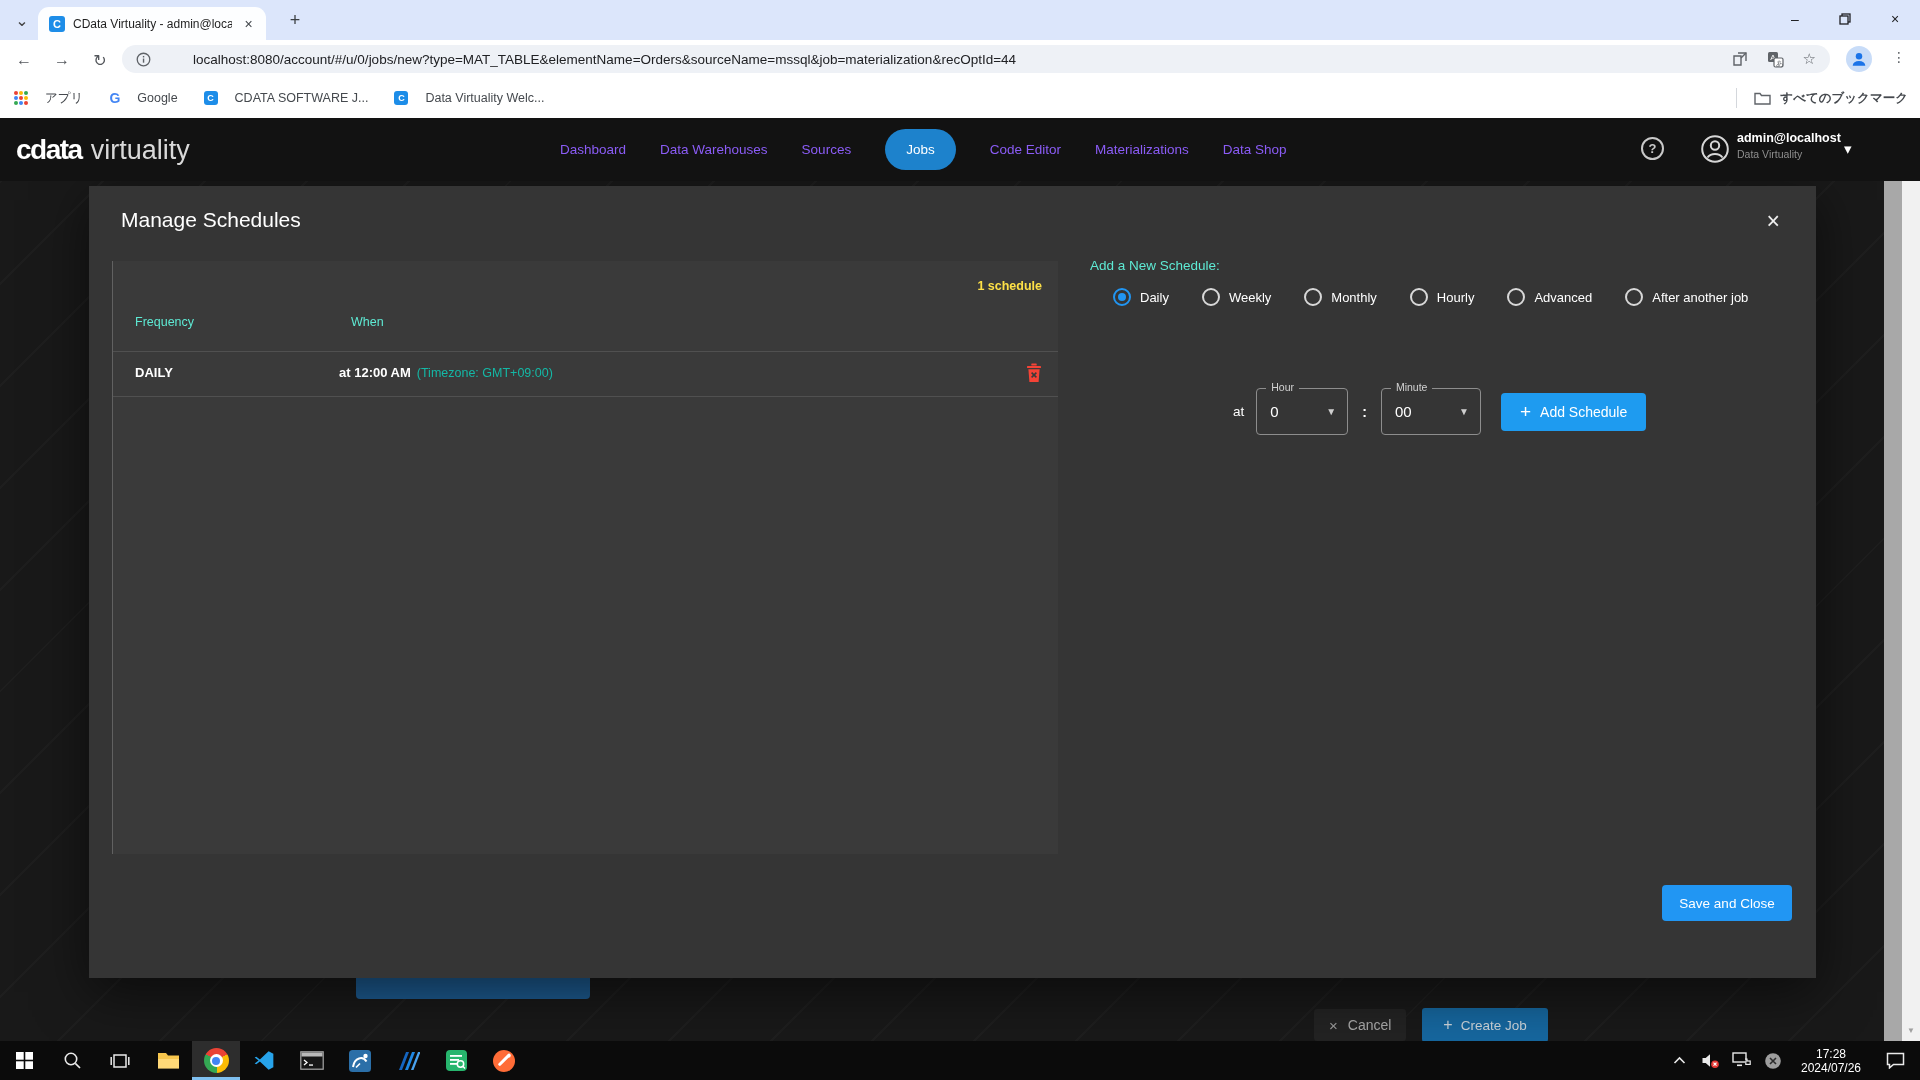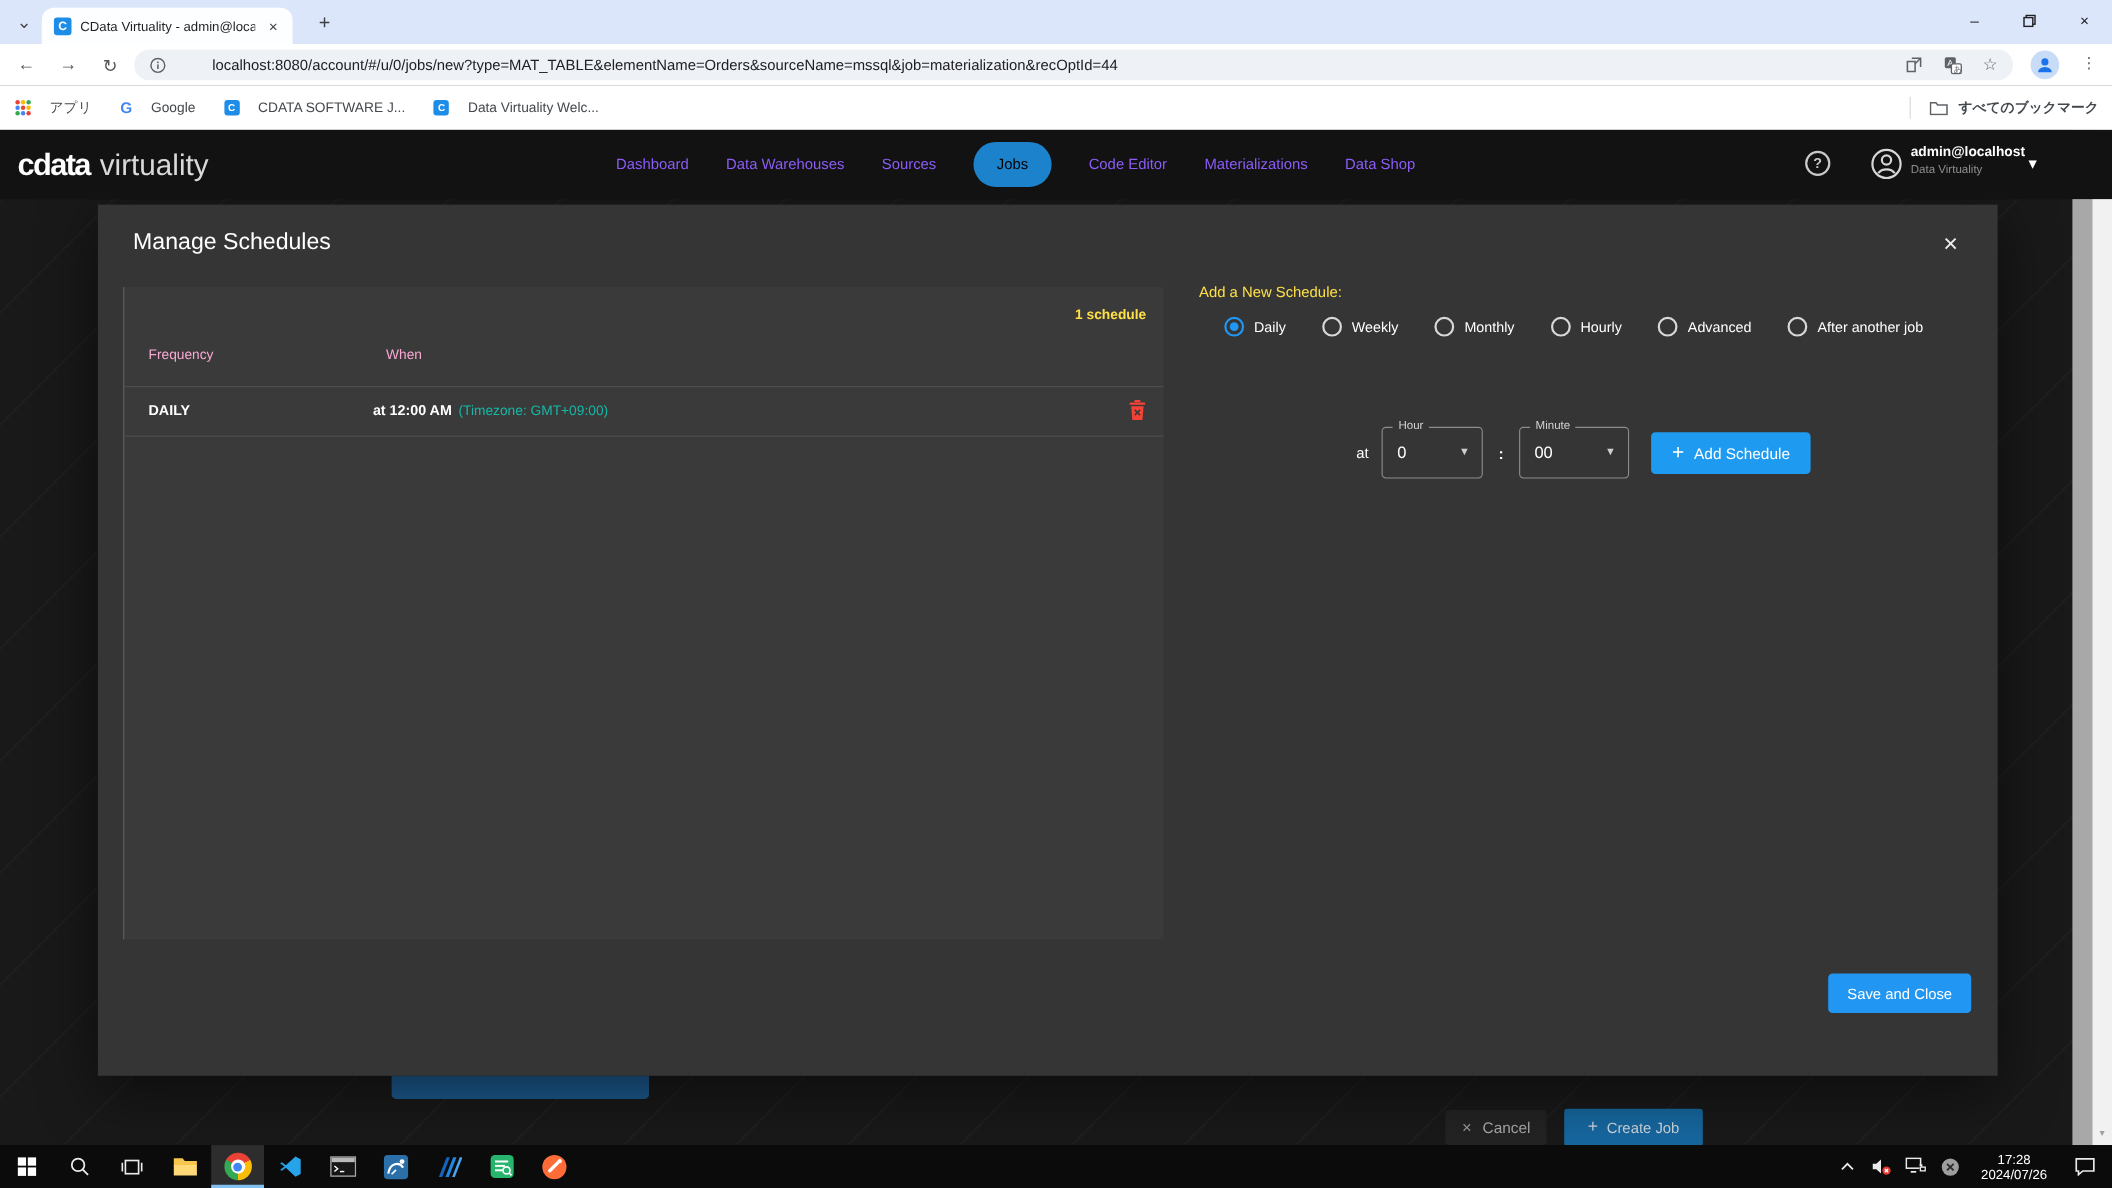--- a/index.html
+++ b/index.html
@@ -36,21 +36,21 @@
   .bm-right { position:absolute; right:12px; display:flex; align-items:center; gap:9px;font-weight:bold; }
   .bm-divider { width:1px; height:20px; background:#d4d7dc; margin-right:8px; }
 
   
   .appheader { position:absolute; top:118px; left:0; right:0; height:63px; background:#121212; z-index:5; }
   .logo { position:absolute; left:16px; top:50%; transform:translateY(-50%); display:flex; align-items:baseline; gap:9px; }
   .logo-c { font-size:28px; font-weight:800; color:#ffffff; letter-spacing:-1.5px; }
   .logo-v { font-size:27px; font-weight:400; color:#d9d9d9; }
   .nav { position:absolute; left:560px; top:0; height:63px; display:flex; align-items:center; gap:34px; }
   .nav-link { color:#8b5cf6; font-size:13.5px; font-weight:500; cursor:pointer; }
-  .nav-link.active { background:#1d82cc; color:#000000; padding:13px 21px; border-radius:24px; }
+  .nav-link.active { background:#1d82cc; color:#ffffff; padding:13px 21px; border-radius:24px; }
   .help-ic { position:absolute; left:1641px; top:19px; width:23px; height:23px; border:2px solid #c9c9c9; border-radius:50%; color:#c9c9c9; font-size:13px; font-weight:bold; display:flex; align-items:center; justify-content:center; }
   .avatar-app { position:absolute; left:1700px; top:16px; }
   .user-stack { position:absolute; left:1737px; top:14px; line-height:1; }
   .user-name { font-size:12.5px; font-weight:700; color:#fff; }
   .user-org { font-size:10.5px; color:#8e8e8e; margin-top:4px; }
   .user-caret { position:absolute; left:1844px; top:22px; color:#fff; font-size:15px; }
 
   
   .page { position:absolute; top:181px; left:0; right:0; height:860px; background:#191919;
           background-image:repeating-linear-gradient(135deg, rgba(255,255,255,.025) 0 2px, transparent 2px 72px); overflow:hidden; z-index:1; }
@@ -59,29 +59,29 @@
   .bg-cancel .x { font-size:15px; color:#9b9b9b; }
   .bg-create { position:absolute; left:1422px; top:827px; width:126px; height:34px; background:#16679f; color:#ccd4da; display:flex; align-items:center; justify-content:center; gap:8px; font-size:13.5px; font-weight:500; border-radius:3px; }
   .bg-create .p { font-size:16px; }
 
   
   .modal { position:absolute; left:89px; top:186px; width:1727px; height:792px; background:#353535; box-shadow:0 14px 50px rgba(0,0,0,.55); z-index:3; }
   .m-title { position:absolute; left:32px; top:22px; font-size:21px; font-weight:500; color:#fff; }
   .m-close { position:absolute; right:36px; top:22px; font-size:23px; color:#efefef; cursor:pointer; }
   .panel { position:absolute; left:23px; top:75px; width:946px; height:593px; background:#3a3a3a; border-left:1px solid #616161; }
   .count { position:absolute; right:16px; top:18px; font-size:12.5px; font-weight:600; color:#fde047; }
-  .col-h { position:absolute; top:54px; font-size:12.5px; color:#f9a8d4; }
+  .col-h { position:absolute; top:54px; font-size:12.5px; color:#5eead4; }
   .hdiv { position:absolute; left:0; right:0; height:1px; background:#505050; }
   .sched-row { position:absolute; left:0; right:0; top:91px; height:44px; }
   .freq { position:absolute; left:22px; top:13px; font-size:13px; font-weight:700; color:#fff; }
   .when { position:absolute; left:226px; top:13px; font-size:13px; font-weight:700; color:#fff; white-space:nowrap; }
   .when .tz { font-weight:400; font-size:12.5px; color:#14b8a6; margin-left:6px; }
   .trash { position:absolute; right:16px; top:11px; cursor:pointer; }
 
-  .add-label { position:absolute; left:1001px; top:72px; font-size:13.5px; font-weight:500; color:#fde047; }
+  .add-label { position:absolute; left:1001px; top:72px; font-size:13.5px; font-weight:500; color:#5eead4; }
   .radios { position:absolute; left:1024px; top:102px; display:flex; align-items:center; gap:33px; }
   .radio-item { display:flex; align-items:center; gap:9px; cursor:pointer; }
   .rdot { width:18px; height:18px; min-width:18px; border:2px solid #d8d8d8; border-radius:50%; position:relative; }
   .radio-item.sel .rdot { border-color:#2196f3; }
   .radio-item.sel .rdot::after { content:""; position:absolute; left:3px; top:3px; width:8px; height:8px; border-radius:50%; background:#2196f3; }
   .rlabel { font-size:13px; font-weight:500; color:#fff; white-space:nowrap; }
 
   .timerow { position:absolute; left:1144px; top:202px; height:47px; display:flex; align-items:center; }
   .at { font-size:13.5px; font-weight:500; color:#fff; margin-right:12px; }
   .selbox { position:relative; height:47px; border:1px solid #8d8d8d; border-radius:4px; display:flex; align-items:center; justify-content:space-between; padding:0 11px 0 13px; cursor:pointer; }

